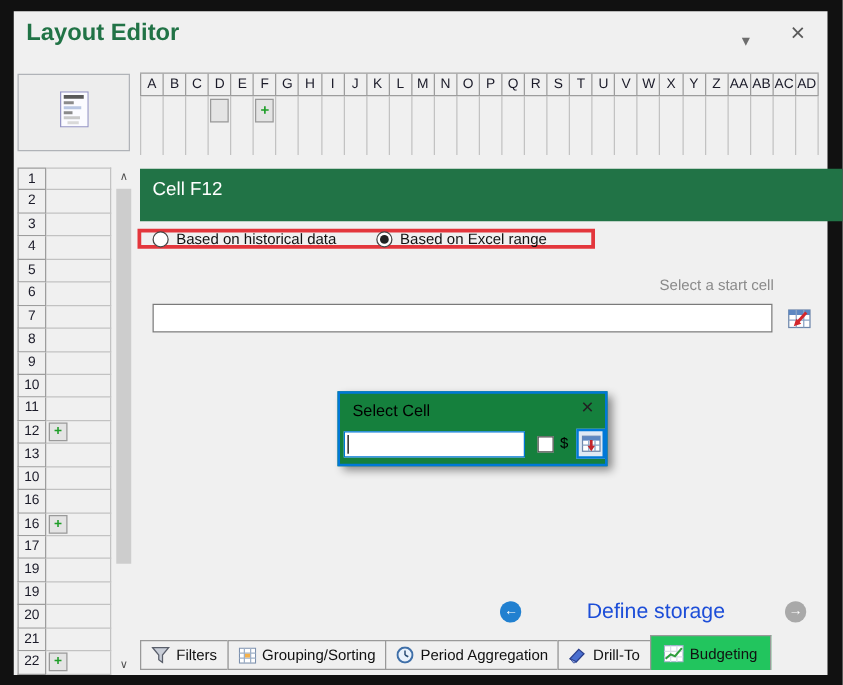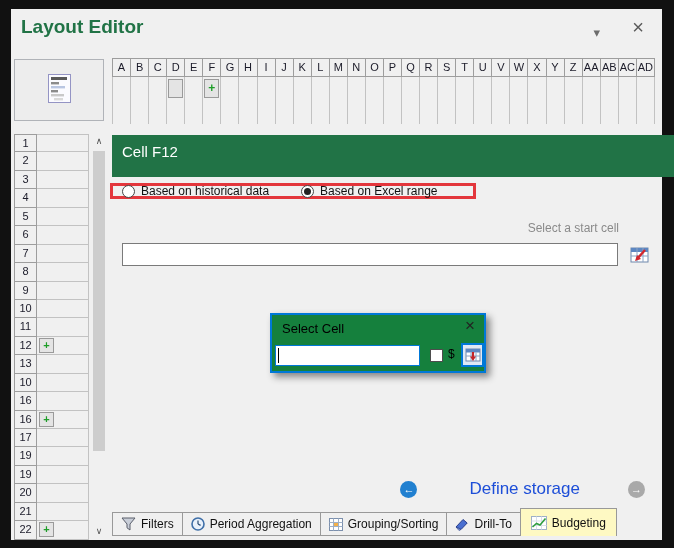--- a/index.html
+++ b/index.html
@@ -63,21 +63,21 @@
   
   .nav { position:absolute; left:101px; top:470px; width:543px; height:20px; display:flex; align-items:center; justify-content:flex-end; }
   .circ { width:17px; height:17px; border-radius:50%; display:flex; align-items:center; justify-content:center; color:#fff; font-size:11px; font-weight:700; flex:none; }
   .circ.blue { background:#2180d0; margin-right:34px; }
   .circ.gray { background:#a9a9a9; margin-right:10px; }
   .nav-label { font-size:17px; color:#1d4ed8; margin-right:48px;margin-left:18px; }
 
   
   .tab-bar { position:absolute; left:101px; top:499px; height:28px; display:flex; align-items:flex-end; }
   .tab { height:23px; border:1px solid #999; background:#f0f0f0; display:flex; align-items:center; gap:5px; padding:11px 8px; font-size:12px; color:#111; margin-right:-1px; }
-  .tab.active { height:28px; background:#fef9c3; border-bottom:none; z-index:2; padding:0 10px; }
+  .tab.active { height:28px; background:#22c55e; border-bottom:none; z-index:2; padding:0 10px; }
   .tab svg { flex:none; }
 </style>
 </head>
 <body>
 
 <div class="screen">
   <div class="window">
 
     <div class="title">Layout Editor</div>
     <div class="caret">▾</div>
@@ -325,37 +325,37 @@
     </div>
 
     <div class="tab-bar">
       <div class="tab">
         <svg width="15" height="14" viewBox="0 0 15 14">
           <path d="M1 1 h13 l-5 6 v6 l-3 -2.2 v-3.8 Z" fill="#c9ced8" stroke="#5a5f6b"></path>
         </svg>
         <span>Filters</span>
       </div>
       <div class="tab">
-        <svg width="14" height="14" viewBox="0 0 14 14">
-          <circle cx="7" cy="7" r="6" fill="#e9f1fb" stroke="#3f6fa8" stroke-width="1.6"></circle>
-          <line x1="7" y1="7" x2="7" y2="3.4" stroke="#2c4d74" stroke-width="1.2"></line>
-          <line x1="7" y1="7" x2="9.6" y2="8.4" stroke="#2c4d74" stroke-width="1.2"></line>
-        </svg>
-        <span>Period Aggregation</span>
-      </div>
-      <div class="tab">
         <svg width="14" height="13" viewBox="0 0 14 13">
           <rect x="0.5" y="0.5" width="13" height="12" fill="#fff" stroke="#7c90ad"></rect>
           <line x1="0.5" y1="4.5" x2="13.5" y2="4.5" stroke="#9eb0c8"></line>
           <line x1="0.5" y1="8.5" x2="13.5" y2="8.5" stroke="#9eb0c8"></line>
           <line x1="4.5" y1="0.5" x2="4.5" y2="12.5" stroke="#9eb0c8"></line>
           <line x1="9.5" y1="0.5" x2="9.5" y2="12.5" stroke="#9eb0c8"></line>
           <rect x="5" y="5" width="4" height="3" fill="#f4b04a"></rect>
         </svg>
         <span>Grouping/Sorting</span>
+      </div>
+      <div class="tab">
+        <svg width="14" height="14" viewBox="0 0 14 14">
+          <circle cx="7" cy="7" r="6" fill="#e9f1fb" stroke="#3f6fa8" stroke-width="1.6"></circle>
+          <line x1="7" y1="7" x2="7" y2="3.4" stroke="#2c4d74" stroke-width="1.2"></line>
+          <line x1="7" y1="7" x2="9.6" y2="8.4" stroke="#2c4d74" stroke-width="1.2"></line>
+        </svg>
+        <span>Period Aggregation</span>
       </div>
       <div class="tab">
         <svg width="14" height="13" viewBox="0 0 14 13">
           <path d="M1 9 L8 1.5 L12.2 5 L6 11.5 Z" fill="#4a6fd0" stroke="#2a3f8c"></path>
           <path d="M1 9 L4 12.5 L6 11.5 Z" fill="#8ea4e0" stroke="#2a3f8c" stroke-width="0.6"></path>
         </svg>
         <span>Drill-To</span>
       </div>
       <div class="tab active">
         <svg width="16" height="14" viewBox="0 0 16 14">

